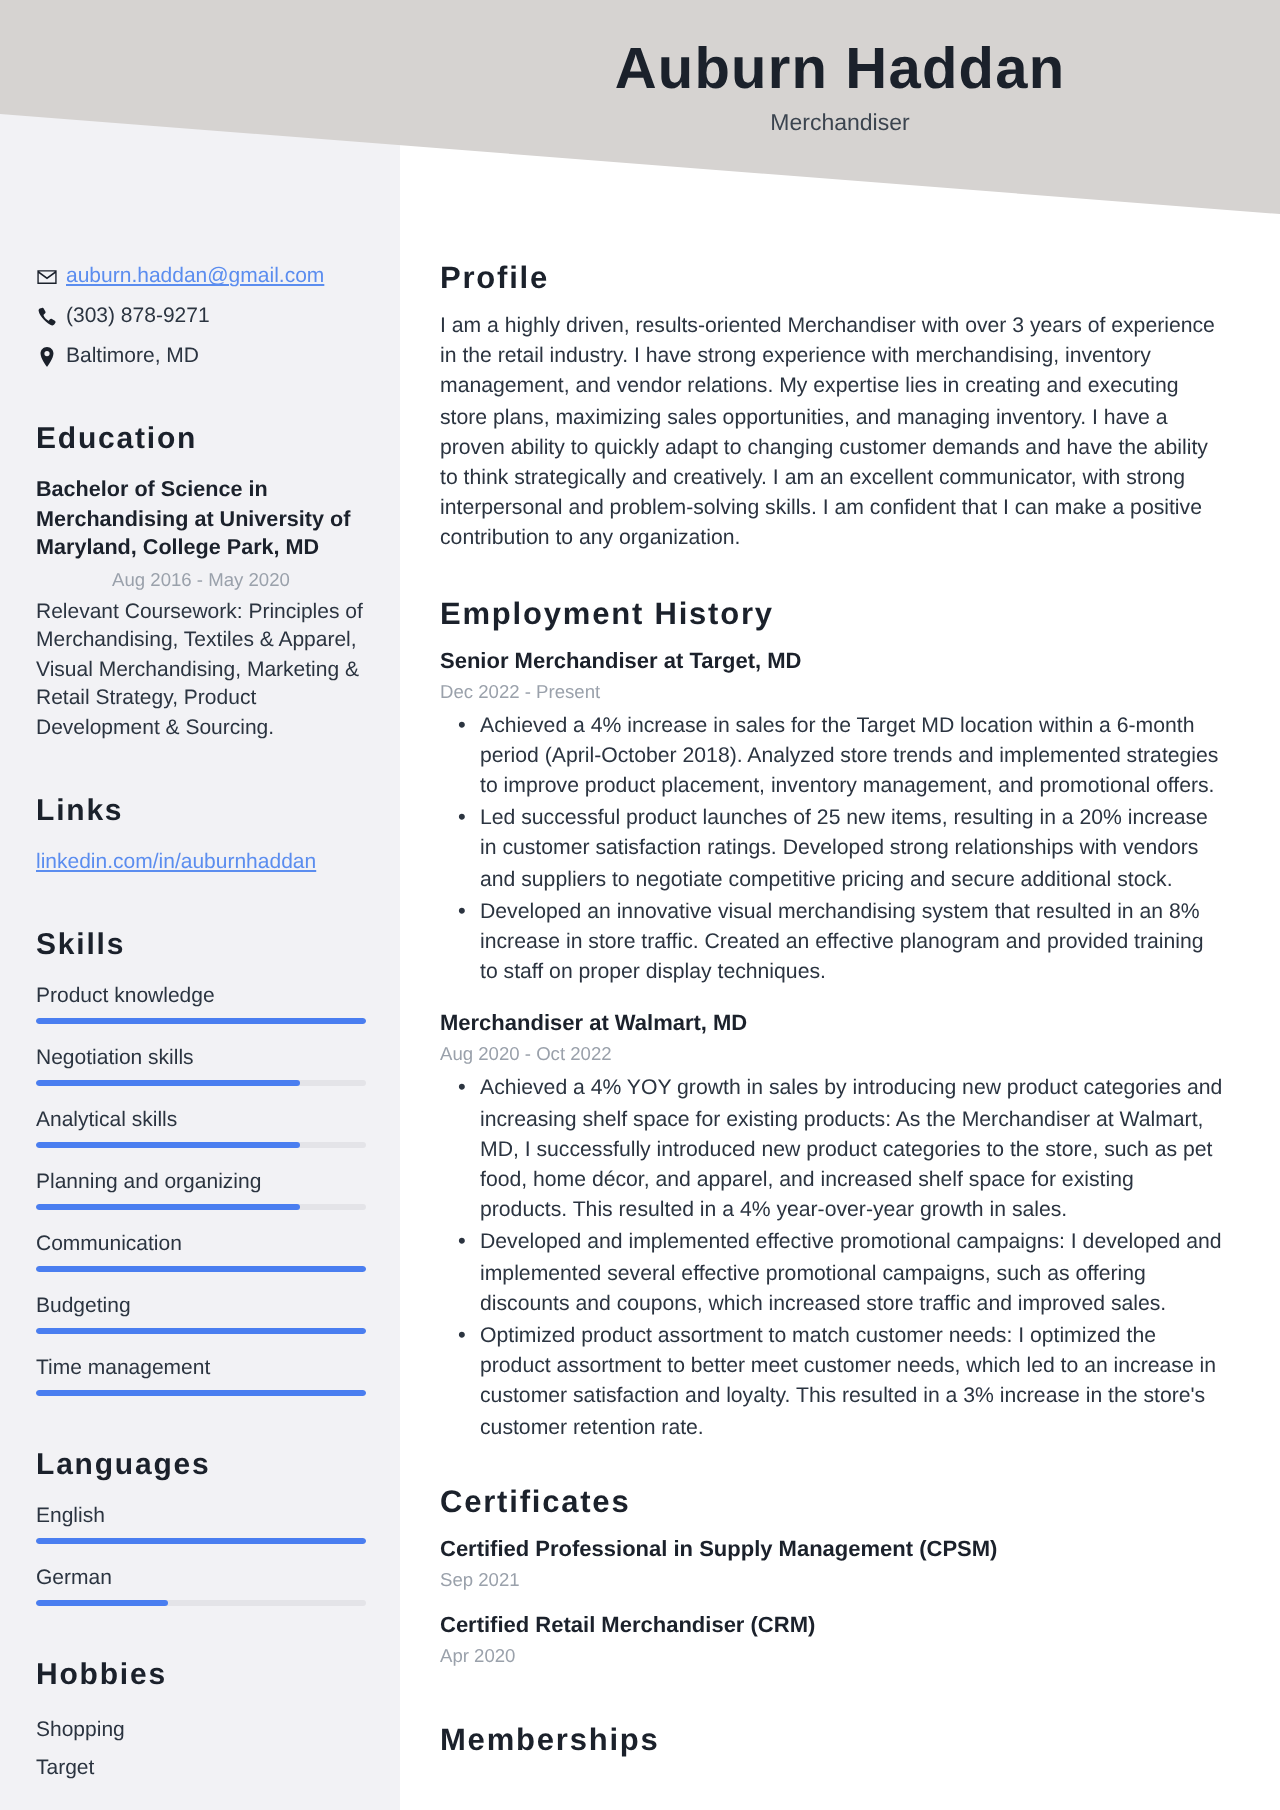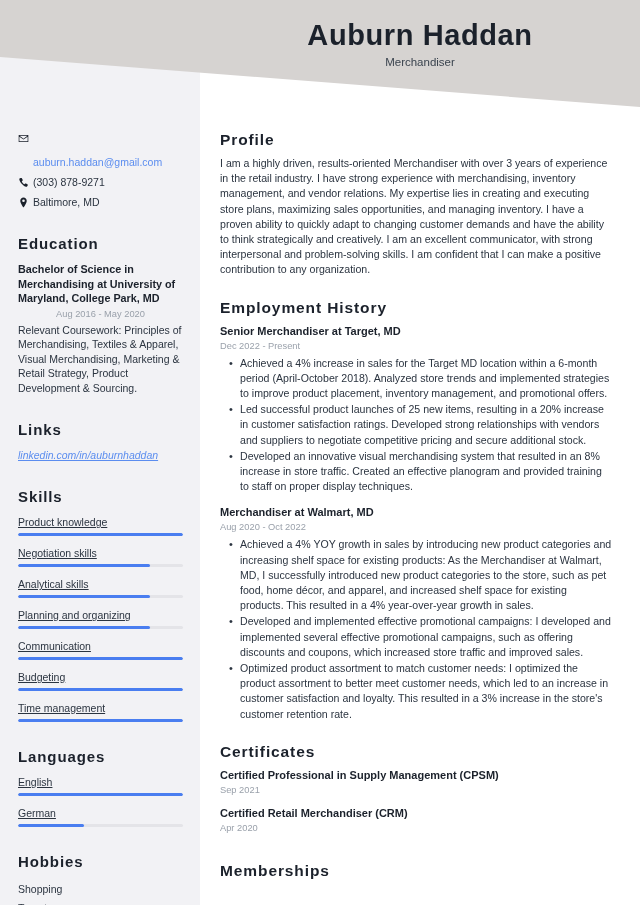--- a/index.html
+++ b/index.html
@@ -92,22 +92,22 @@
     flex: 0 0 15px;
     display: flex;
     align-items: center;
     justify-content: flex-start;
     color: #1b212b;
     margin-top: 1px;
   }
   .contact-icon svg { display: block; }
   .contact-link {
     color: #5b8def;
+    text-decoration: underline;
     word-break: break-all;
-    margin-top: 24px;
   }
 
   .side-heading {
     font-size: 15px;
     font-weight: bold;
     color: #1b212b;
     letter-spacing: 0.9px;
     margin: 26px 0 9px 0;
     line-height: 18px;
   }
@@ -131,30 +131,28 @@
     margin-top: 3px;
     color: #2b3440;
   }
 
   .link-item {
     font-size: 10.5px;
     color: #5b8def;
     text-decoration: underline;
     line-height: 14px;
     word-break: break-all;
-    font-style: italic;
   }
 
   .rated-item { margin-bottom: 10px; }
   .rated-label {
     font-size: 10.5px;
     color: #2b3440;
     line-height: 14px;
     margin-bottom: 4px;
-    text-decoration: underline;
   }
   .rated-track {
     height: 3px;
     width: 100%;
     background: #e4e4e8;
     border-radius: 2px;
     overflow: hidden;
   }
   .rated-fill {
     height: 3px;

